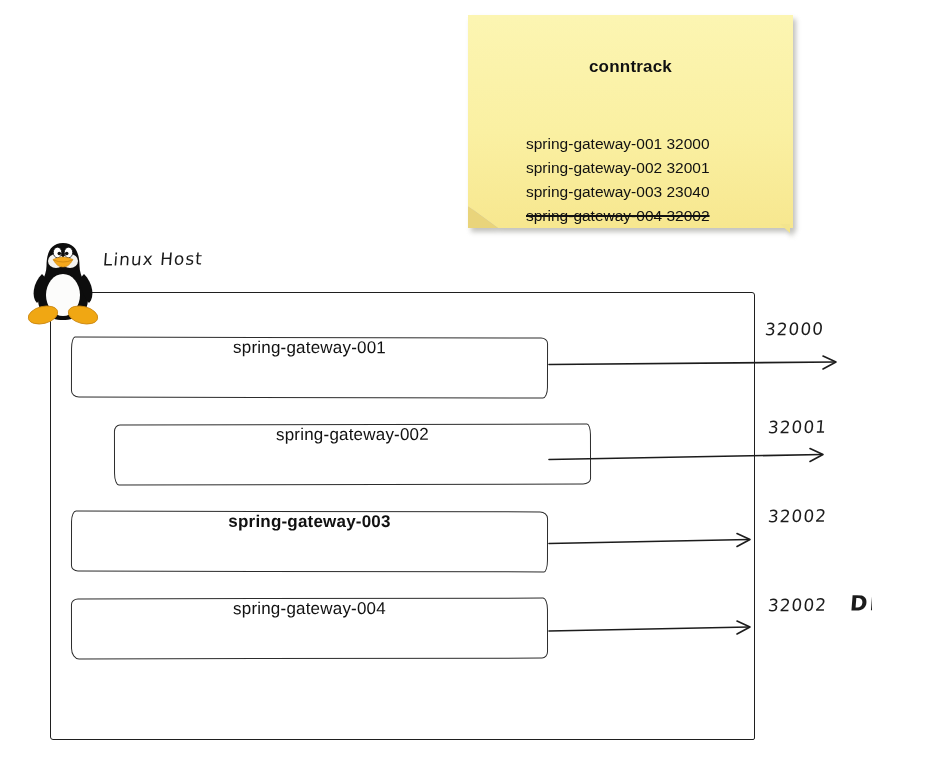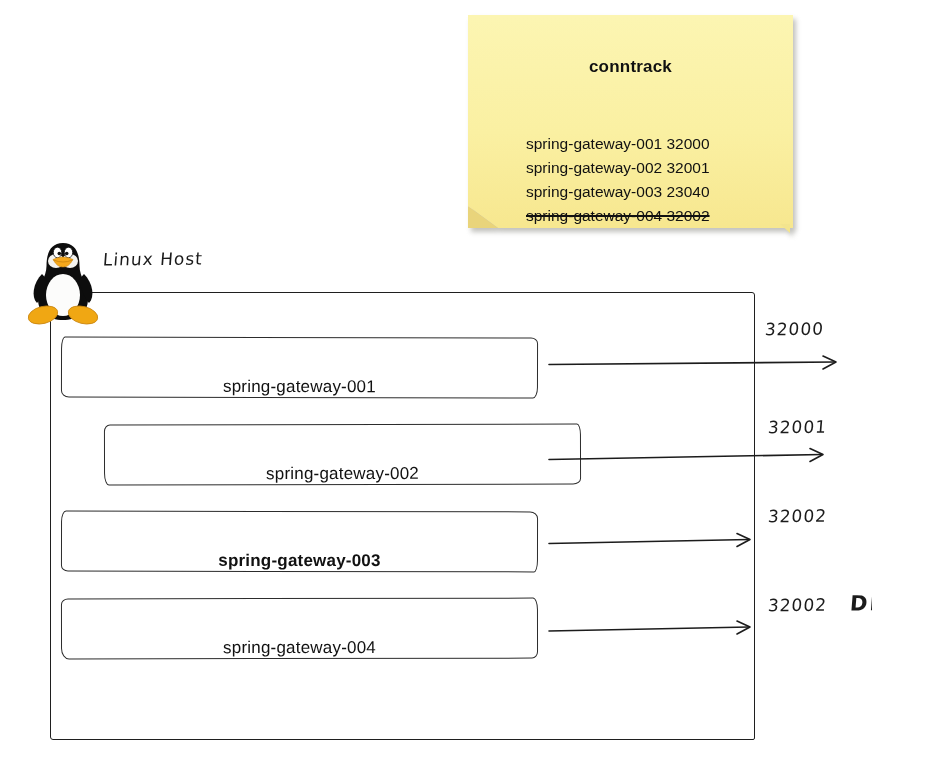--- a/index.html
+++ b/index.html
@@ -107,27 +107,27 @@
   .tux {
     position: absolute;
     left: 26px;
     top: 238px;
     z-index: 4;
   }
 
   
   .gw {
     position: absolute;
-    left: 61px;
+    left: 71px;
     width: 475px;
     height: 59px;
     background: #ffffff;
     border: 1.5px solid #2c2c2c;
     display: flex;
-    align-items: flex-end;
+    align-items: flex-start;
     justify-content: center;
     z-index: 2;
   }
   .gw-1 { top: 337px; border-radius: 4px 7px 5px 8px / 12px 6px 11px 7px; transform: rotate(0.12deg); }
   .gw-2 { top: 424px; border-radius: 6px 4px 8px 5px / 7px 11px 6px 12px; transform: rotate(-0.12deg); margin-left: 43px; }
   .gw-3 { top: 511px; border-radius: 5px 8px 4px 7px / 11px 7px 12px 6px; transform: rotate(0.1deg); font-weight: bold; }
   .gw-4 { top: 598px; border-radius: 7px 5px 6px 8px / 6px 12px 7px 11px; transform: rotate(-0.1deg); }
   .gw-label {
     font-size: 17px;
     color: #111111;

